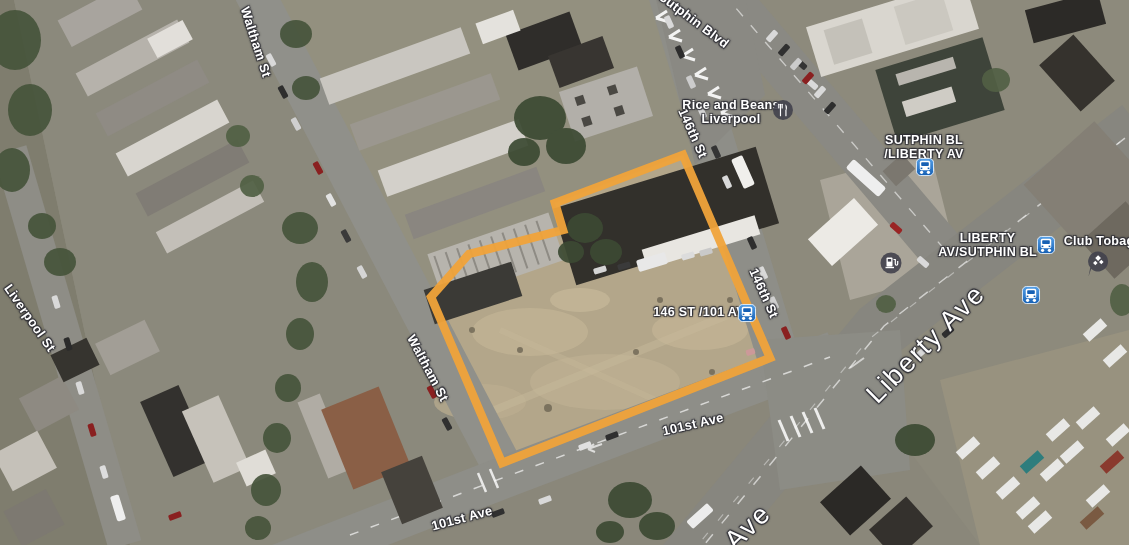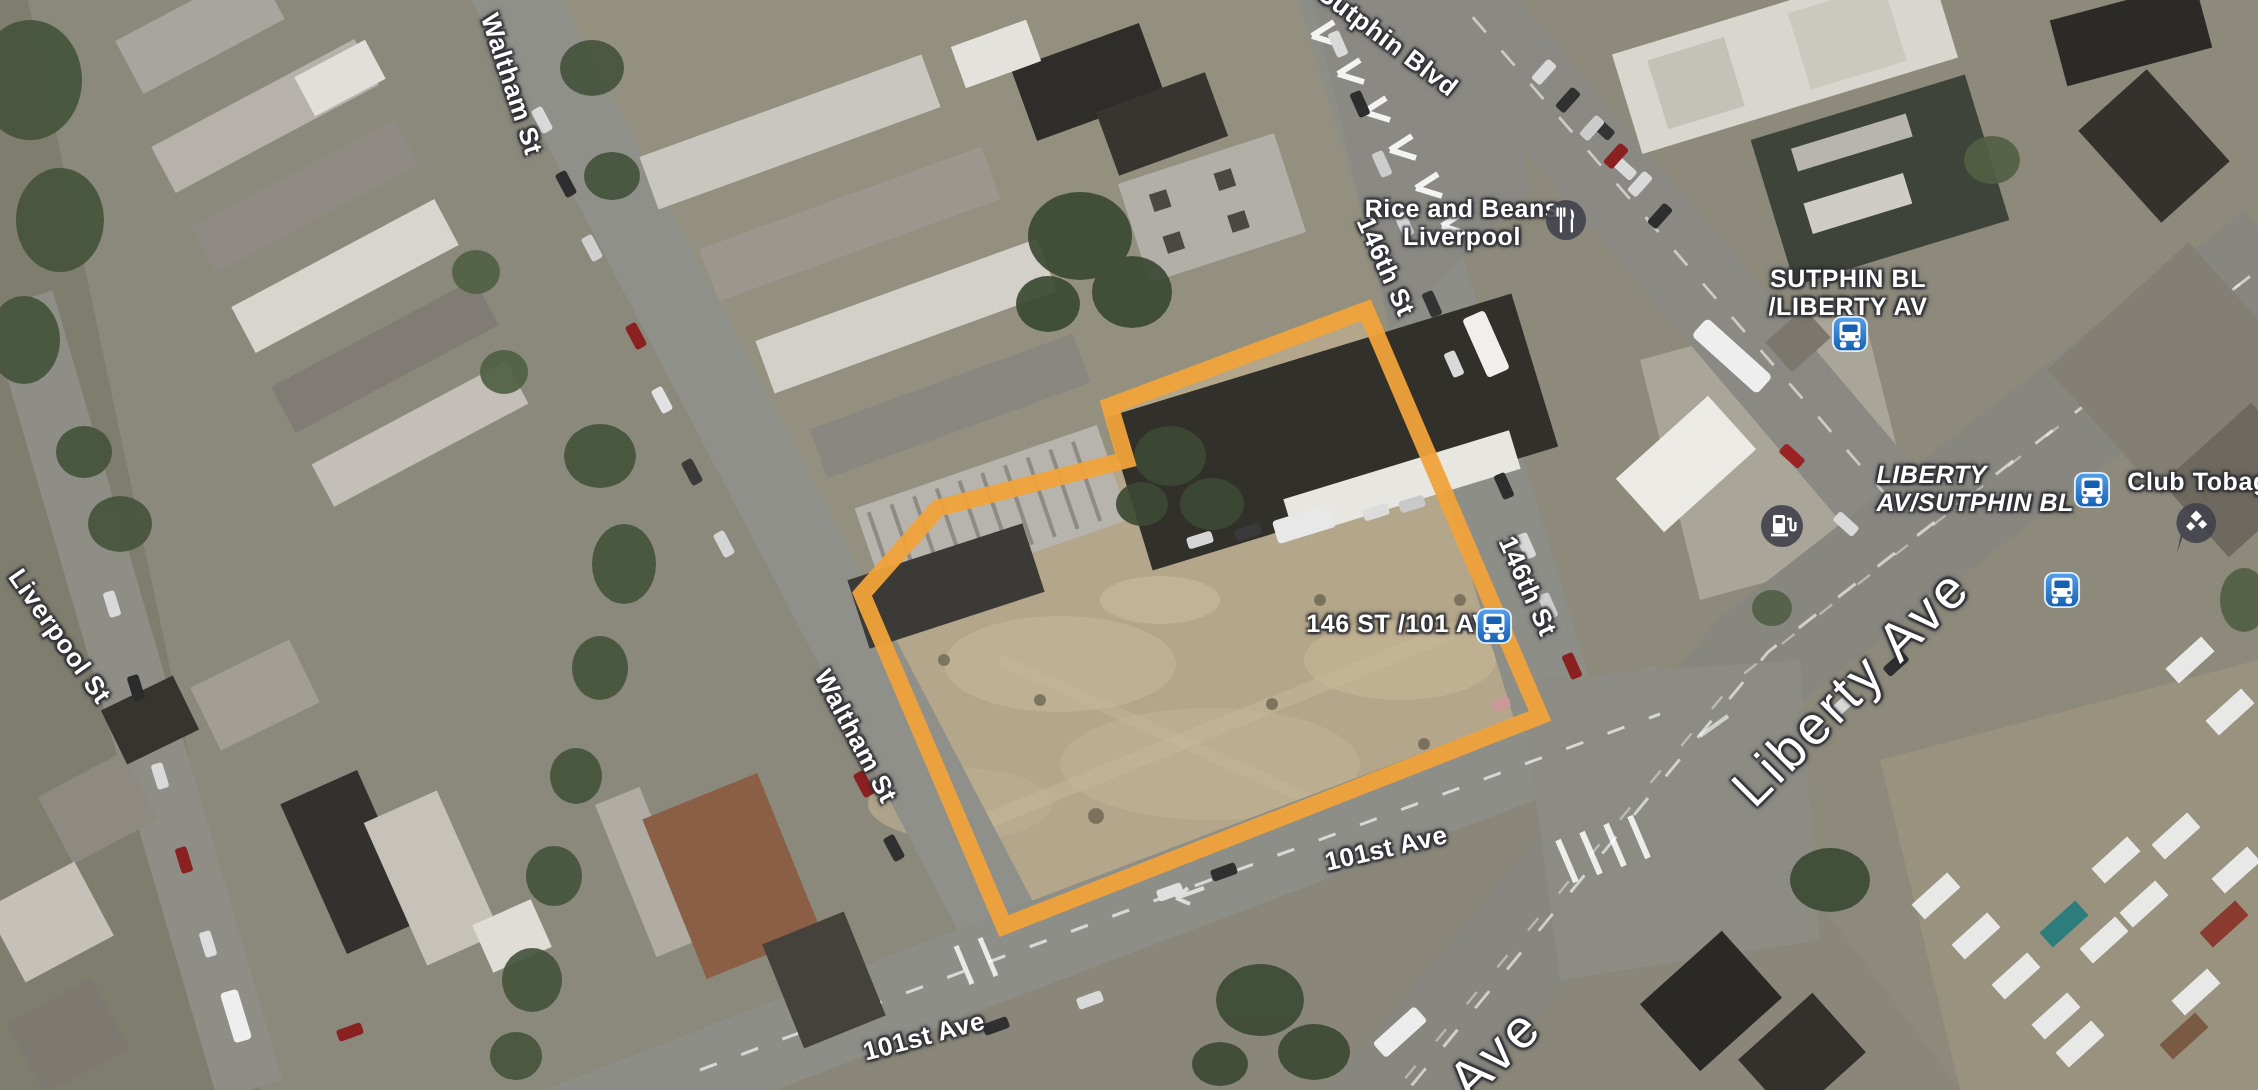--- a/index.html
+++ b/index.html
@@ -8,21 +8,21 @@
   #scene{position:absolute;left:0;top:0;}
   #labels{position:absolute;left:0;top:0;width:100%;height:100%;}
   .lbl{position:absolute;color:#fff;font-size:13px;font-weight:700;white-space:nowrap;
        letter-spacing:.3px;transform:translate(-50%,-50%) rotate(var(--r,0deg));
        text-shadow:-1px -1px 1px rgba(44,44,50,.85),1px -1px 1px rgba(44,44,50,.85),
                    -1px 1px 1px rgba(44,44,50,.85),1px 1px 1px rgba(44,44,50,.85),
                    0 0 3px rgba(44,44,50,.7);}
   .big{font-size:27px;font-weight:400;letter-spacing:2px;}
   .poi{font-size:12.5px;line-height:1.15;text-align:center;}
   .stop{font-size:12.5px;line-height:1.15;text-align:center;}
-  .ta-r{text-align:left;transform:translate(-100%,-50%);font-style:italic;}
+  .ta-r{text-align:center;transform:translate(-100%,-50%);}
   .icon{position:absolute;transform:translate(-50%,-50%);}
 </style>
 </head>
 <body>
 
 <div id="map">
   <svg id="scene" width="1129" height="545" viewBox="0 0 1129 545">
     <defs>
       <linearGradient id="busg" x1="0" y1="0" x2="0" y2="1">
         <stop offset="0" stop-color="#55a0e8"></stop>

